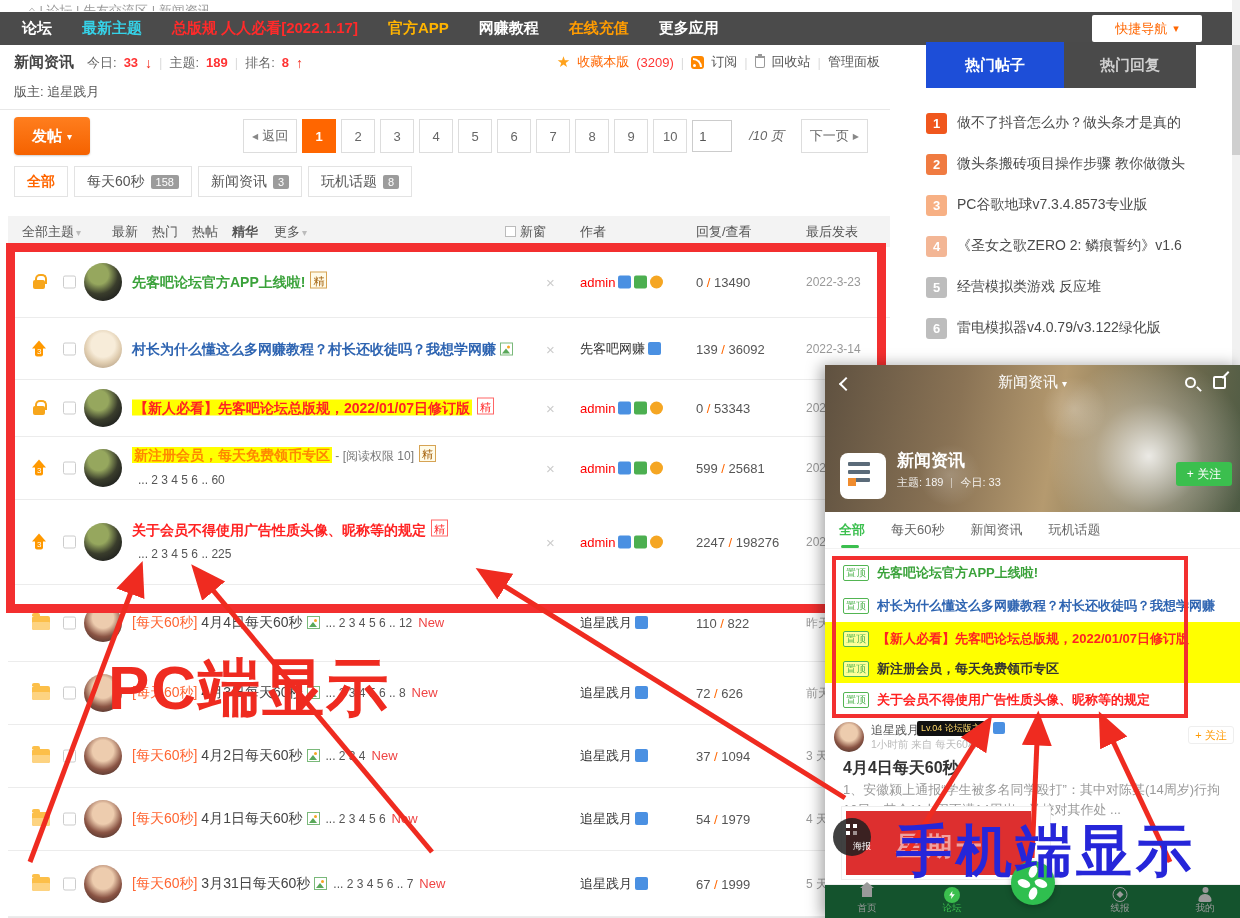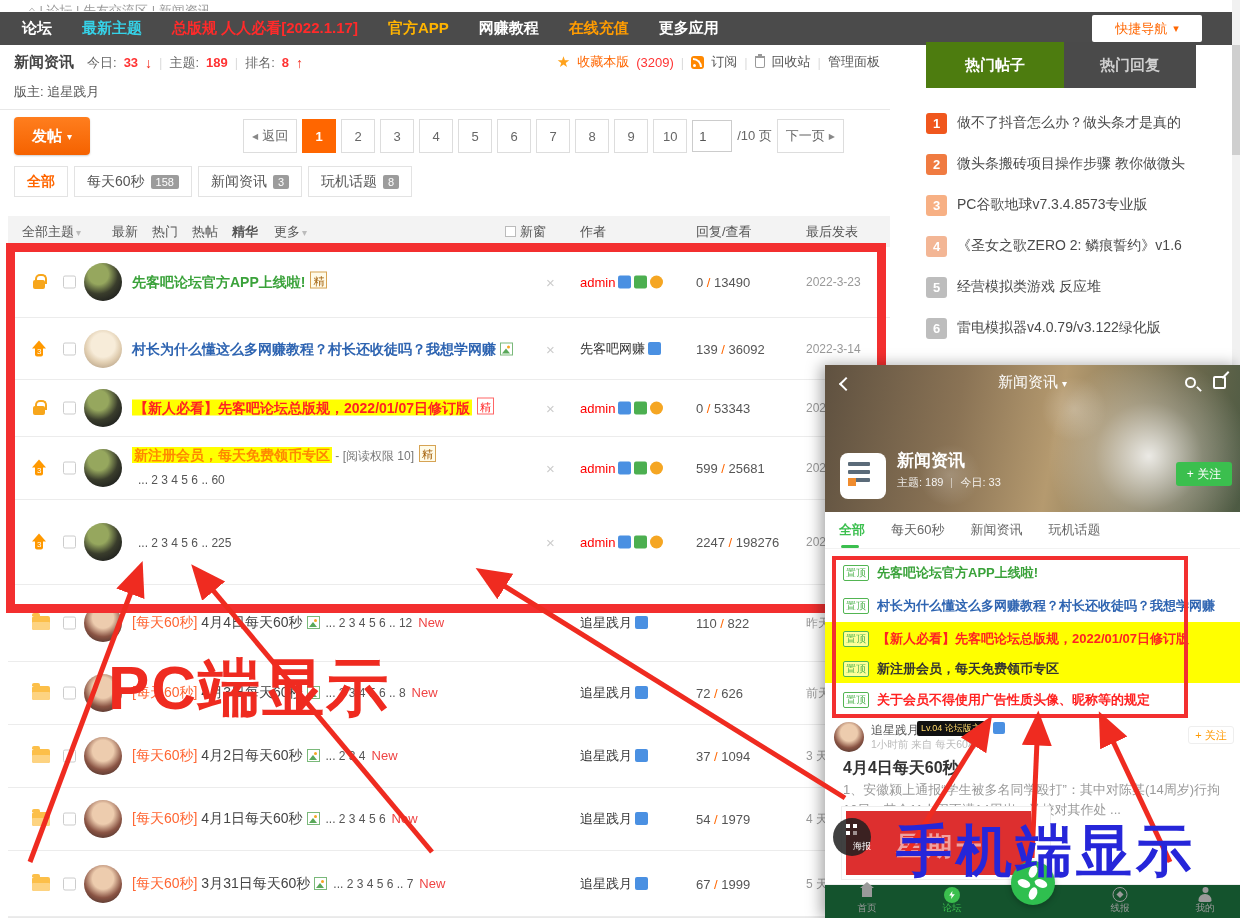--- a/index.html
+++ b/index.html
@@ -36,21 +36,21 @@
 
   
   .btn-post{position:absolute;left:14px;top:117px;width:76px;height:38px;background:linear-gradient(#ff7e1e,#f56200);border-radius:4px;color:#fff;font-size:15px;font-weight:bold;display:flex;align-items:center;justify-content:center;gap:5px;cursor:pointer;box-shadow:0 1px 2px rgba(0,0,0,.2);}
   .btn-post::after{content:"\25BE";font-size:10px;}
   .pagebar{position:absolute;left:243px;top:119px;display:flex;align-items:center;gap:5px;}
   .pg,.pg-back,.pg-next{height:34px;min-width:34px;border:1px solid #ddd;background:#fff;color:#666;font-size:13px;display:flex;align-items:center;justify-content:center;cursor:pointer;padding:0 8px;}
   .pg.cur{background:#f60;border-color:#f60;color:#fff;font-weight:bold;}
   .pg-back::before{content:"\25C0";font-size:8px;margin-right:4px;color:#888;}
   .pg-next::after{content:"\25B6";font-size:8px;margin-left:4px;color:#888;}
   .pg-input{width:40px;height:32px;border:1px solid #ccc;font-size:13px;color:#555;padding-left:6px;display:flex;align-items:center;background:#fff;}
-  .pg-total{font-size:13px;color:#666;margin:0 0;}
+  .pg-total{font-size:13px;color:#666;margin:0 12px;font-style:italic;}
   #pg-nums{display:flex;gap:5px;}
 
   
   .filters{position:absolute;left:14px;top:166px;display:flex;gap:6px;}
   .filter-btn{height:31px;border:1px solid #e3e3e3;background:#fff;display:flex;align-items:center;gap:6px;padding:0 12px;font-size:14px;color:#555;cursor:pointer;}
   .filter-btn.active{color:#f60;font-weight:bold;}
   .fcount{background:#9c9c9c;color:#fff;font-size:11px;border-radius:2px;padding:1px 5px;font-weight:normal;}
 
   
   .listpanel{position:absolute;left:8px;top:216px;width:882px;height:702px;border:1px solid #e9e9e9;background:#fff;}
@@ -101,21 +101,21 @@
   .ic-folder{width:18px;height:14px;background:#fcbf49;border-radius:2px;}
   .ic-folder::before{content:"";position:absolute;left:0;top:-3px;width:8px;height:3px;background:#fcbf49;border-radius:2px 2px 0 0;}
   .ic-folder::after{content:"";position:absolute;left:0;bottom:0;width:18px;height:8px;background:#fdd381;border-radius:1px 1px 2px 2px;}
   .ico-img{display:inline-block;width:13px;height:13px;border:1px solid #7ab97a;background:#fff;position:relative;vertical-align:-2px;margin-left:4px;}
   .ico-img::after{content:"";position:absolute;left:1px;bottom:1px;border-left:4px solid transparent;border-right:4px solid transparent;border-bottom:5px solid #5aa85a;}
   .ico-img::before{content:"";position:absolute;right:2px;top:2px;width:3px;height:3px;border-radius:50%;background:#f5a623;}
 
   
   .sb-tabs{position:absolute;left:926px;top:42px;display:flex;height:46px;}
   .sb-tab{width:138px;display:flex;align-items:center;justify-content:center;font-size:15px;font-weight:bold;cursor:pointer;}
-  .sb-tab.on{background:#4d7c0f;color:#fff;}
+  .sb-tab.on{background:#1d4ed8;color:#fff;}
   .sb-tab.off{background:#4a4a4a;color:#cfcfcf;width:132px;}
   .sb-item{position:absolute;left:926px;width:304px;height:22px;display:flex;align-items:center;gap:10px;cursor:pointer;}
   .sb-badge{width:21px;height:21px;border-radius:3px;color:#fff;font-size:13px;font-weight:bold;display:flex;align-items:center;justify-content:center;flex:none;}
   .sb-text{font-size:14px;color:#4a4a4a;white-space:nowrap;overflow:hidden;}
 
   
   .pc-redbox{position:absolute;left:6px;top:243px;width:880px;height:370px;border:9px solid #f32f2f;z-index:5;pointer-events:none;}
   .anno-svg{position:absolute;left:0;top:0;z-index:20;pointer-events:none;}
   .pc-label{position:absolute;left:108px;top:646px;font-size:62px;font-weight:900;color:#ef2b20;z-index:21;letter-spacing:2px;pointer-events:none;}
   .m-label{position:absolute;left:896px;top:814px;font-size:56px;font-weight:900;color:#2626d9;z-index:21;letter-spacing:4px;pointer-events:none;white-space:nowrap;}
@@ -353,20 +353,21 @@
         <span class="counts"><span class="rep">599</span><span>25681</span></span>
         <span class="rdate">202</span>
       </div>
       <div class="trow" style="top: 500px; height: 85px;">
         <span class="ricon ic-pin">
           <span class="pnum">3</span>
         </span>
         <span class="rcheck"></span>
         <span class="rav av-dark"></span>
         <div class="rcont">
+          <div class="l1"><span class="t-red">关于会员不得使用广告性质头像、昵称等的规定</span><span class="jing redb">精</span></div>
           <div class="l2"><span class="pages">... 2 3 4 5 6 .. 225</span></div>
         </div>
         <span class="close-x"></span>
         <span class="auth red"><span>admin</span><span class="chip c-blue"></span><span class="chip c-green"></span><span class="chip c-orange"></span></span>
         <span class="counts"><span class="rep">2247</span><span>198276</span></span>
         <span class="rdate">202</span>
       </div>
       <div class="trow" style="top: 585px; height: 77px;">
         <span class="ricon ic-folder"></span>
         <span class="rcheck"></span>

